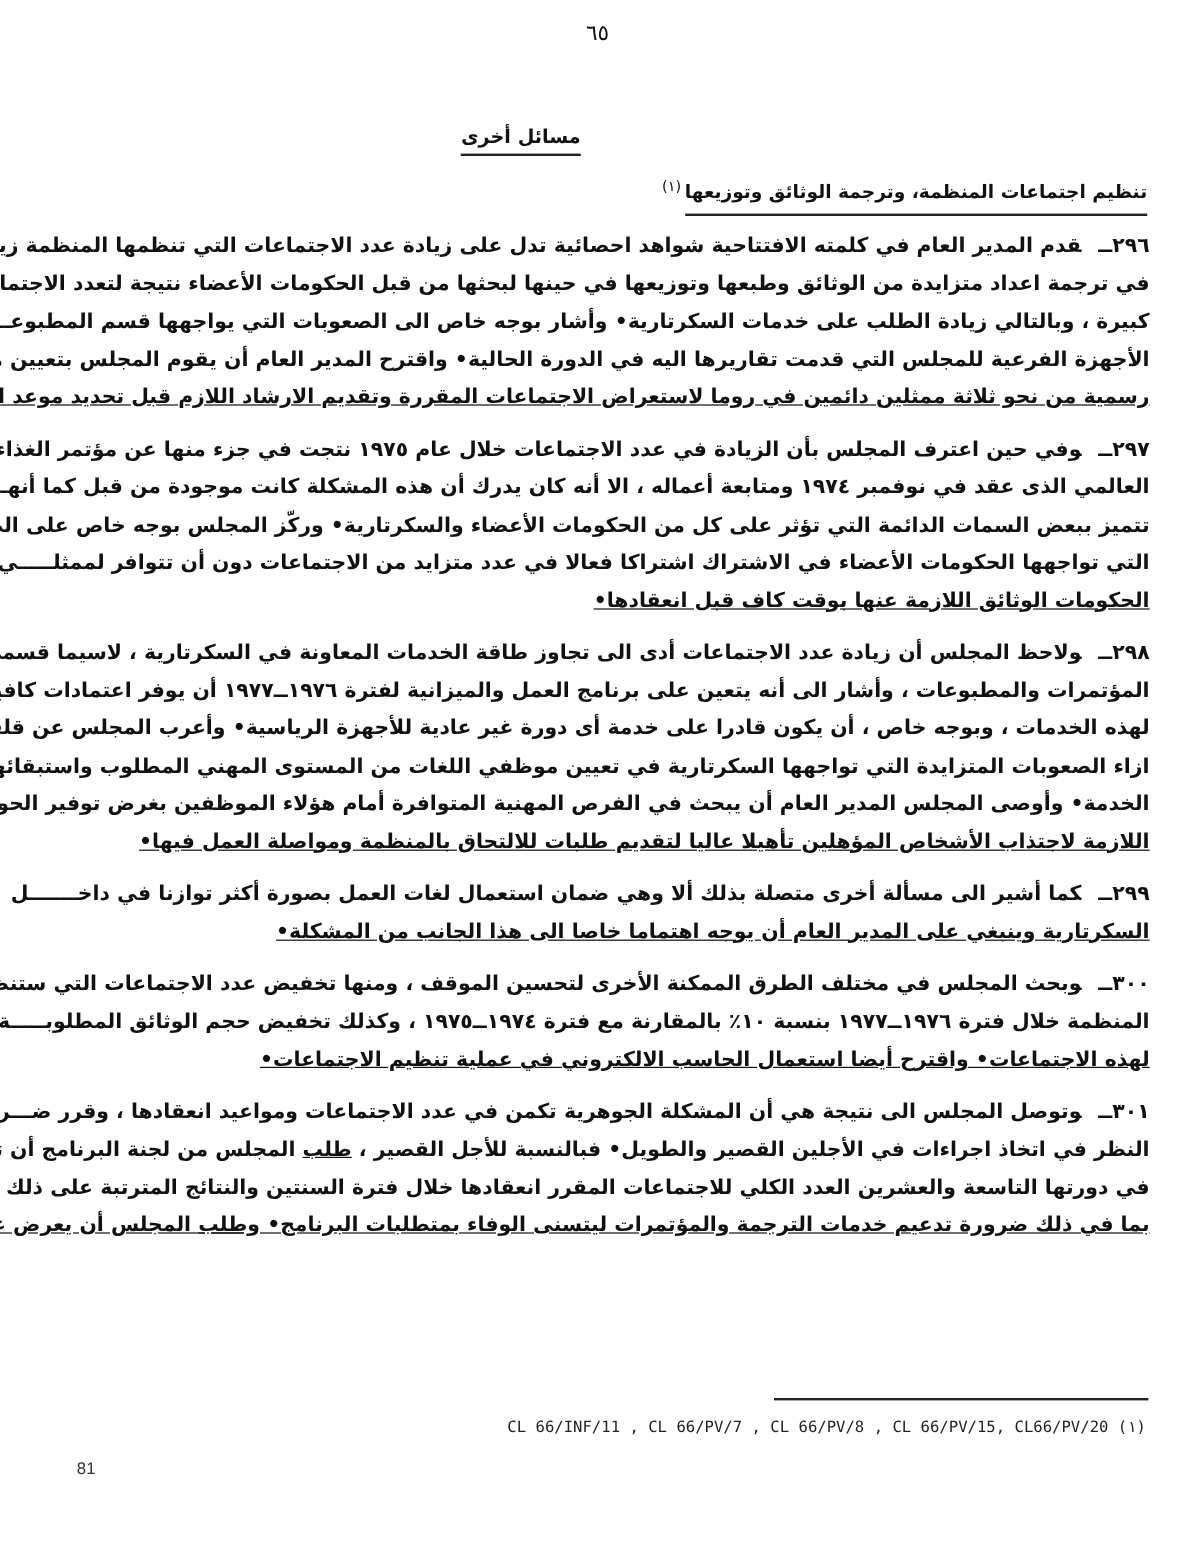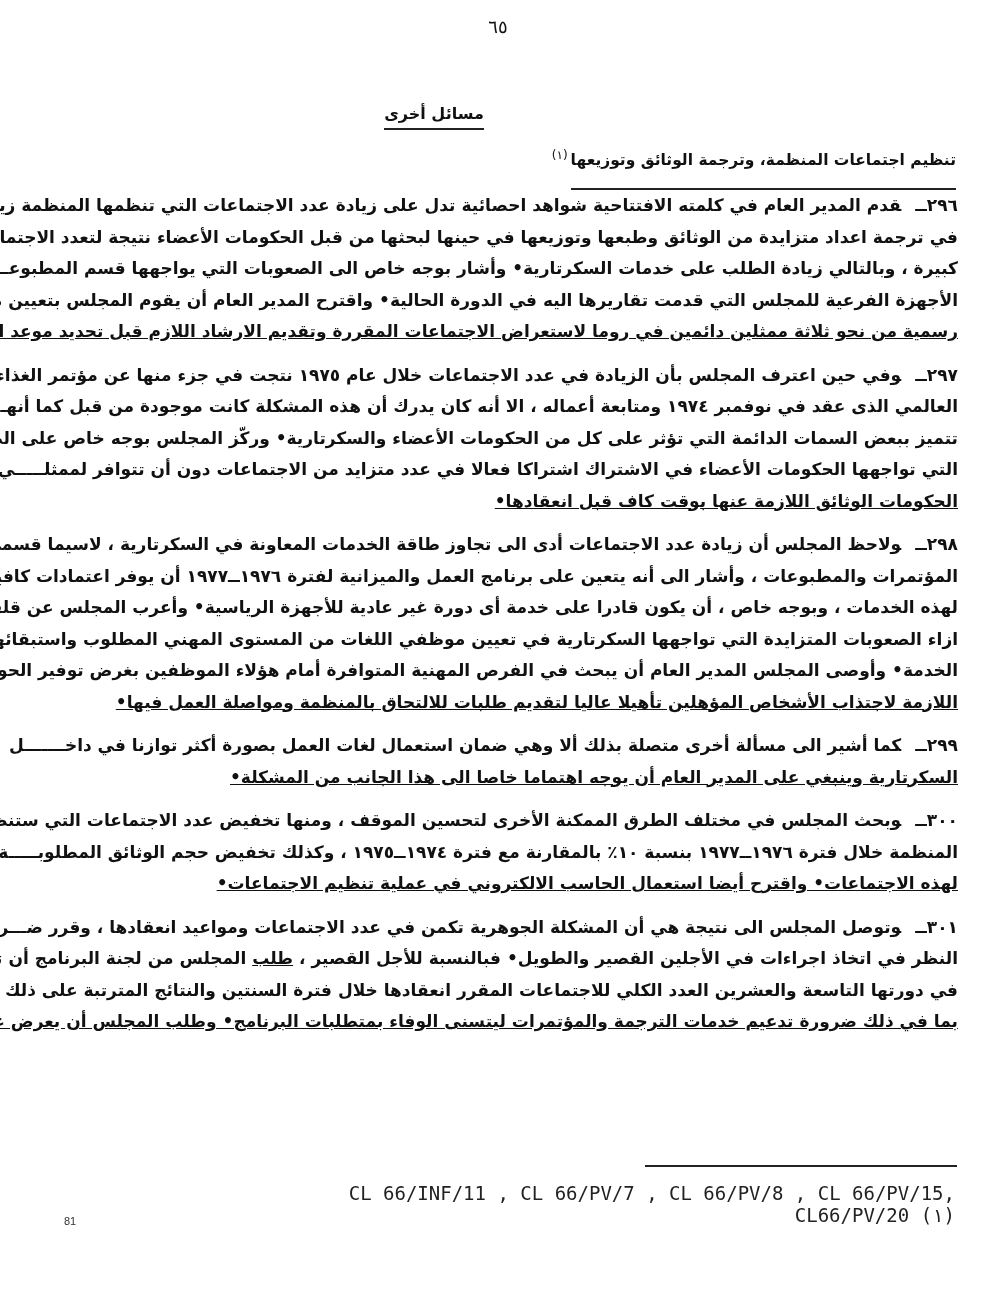--- a/index.html
+++ b/index.html
@@ -16,44 +16,44 @@
     direction: rtl; text-align: center; font-size: 16px; font-weight: bold;
   }
   .section-title span {
     border-bottom: 2px solid #222; padding-bottom: 5px; letter-spacing: 1px;
   }
   .subheading {
     position: absolute; top: 148px; left: 400px; width: 556px;
     direction: rtl; text-align: right; font-size: 15.5px; font-weight: bold;
   }
   .subheading .sub-text {
-    border-bottom: 2px solid #222; padding-bottom: 19px;
+    border-bottom: 2px solid #222; padding-bottom: 9px;
   }
   .subheading sup { font-size: 12px; font-weight: normal; margin-right: 3px; }
   .body-text {
     position: absolute; top: 190px; left: 28px; width: 930px;
     direction: rtl; text-align: justify; text-align-last: right;
     font-size: 17px; font-weight: bold; line-height: 31.5px;
   }
   .para { margin: 0 0 12px 0; }
   .para .line { display: block; white-space: nowrap; text-align: justify; text-align-last: justify; }
   .para .line.last { text-align-last: right; text-decoration: underline; }
   .para .num { margin-left: 14px; }
   .underlined { text-decoration: underline; }
   .footnote-rule {
     position: absolute; top: 1165px; left: 645px; width: 312px; height: 0;
     border-top: 2px solid #222;
   }
   .footnote {
     position: absolute; top: 1182px; left: 250px; width: 705px;
-    direction: ltr; text-align: right; font-size: 19px;
+    direction: ltr; text-align: right; font-size: 13px;
     font-family: "DejaVu Sans Mono", monospace; color: #222;
   }
   .footer-number {
-    position: absolute; top: 1215px; left: 64px; font-size: 11px;
+    position: absolute; top: 1215px; left: 64px; font-size: 14px;
     font-family: "Liberation Sans", sans-serif; color: #333;
   }
 </style>
 </head>
 <body>
 
 <div class="page-number">٦٥</div>
 
 <div class="section-title">
   <span>مسائل أخرى</span>

